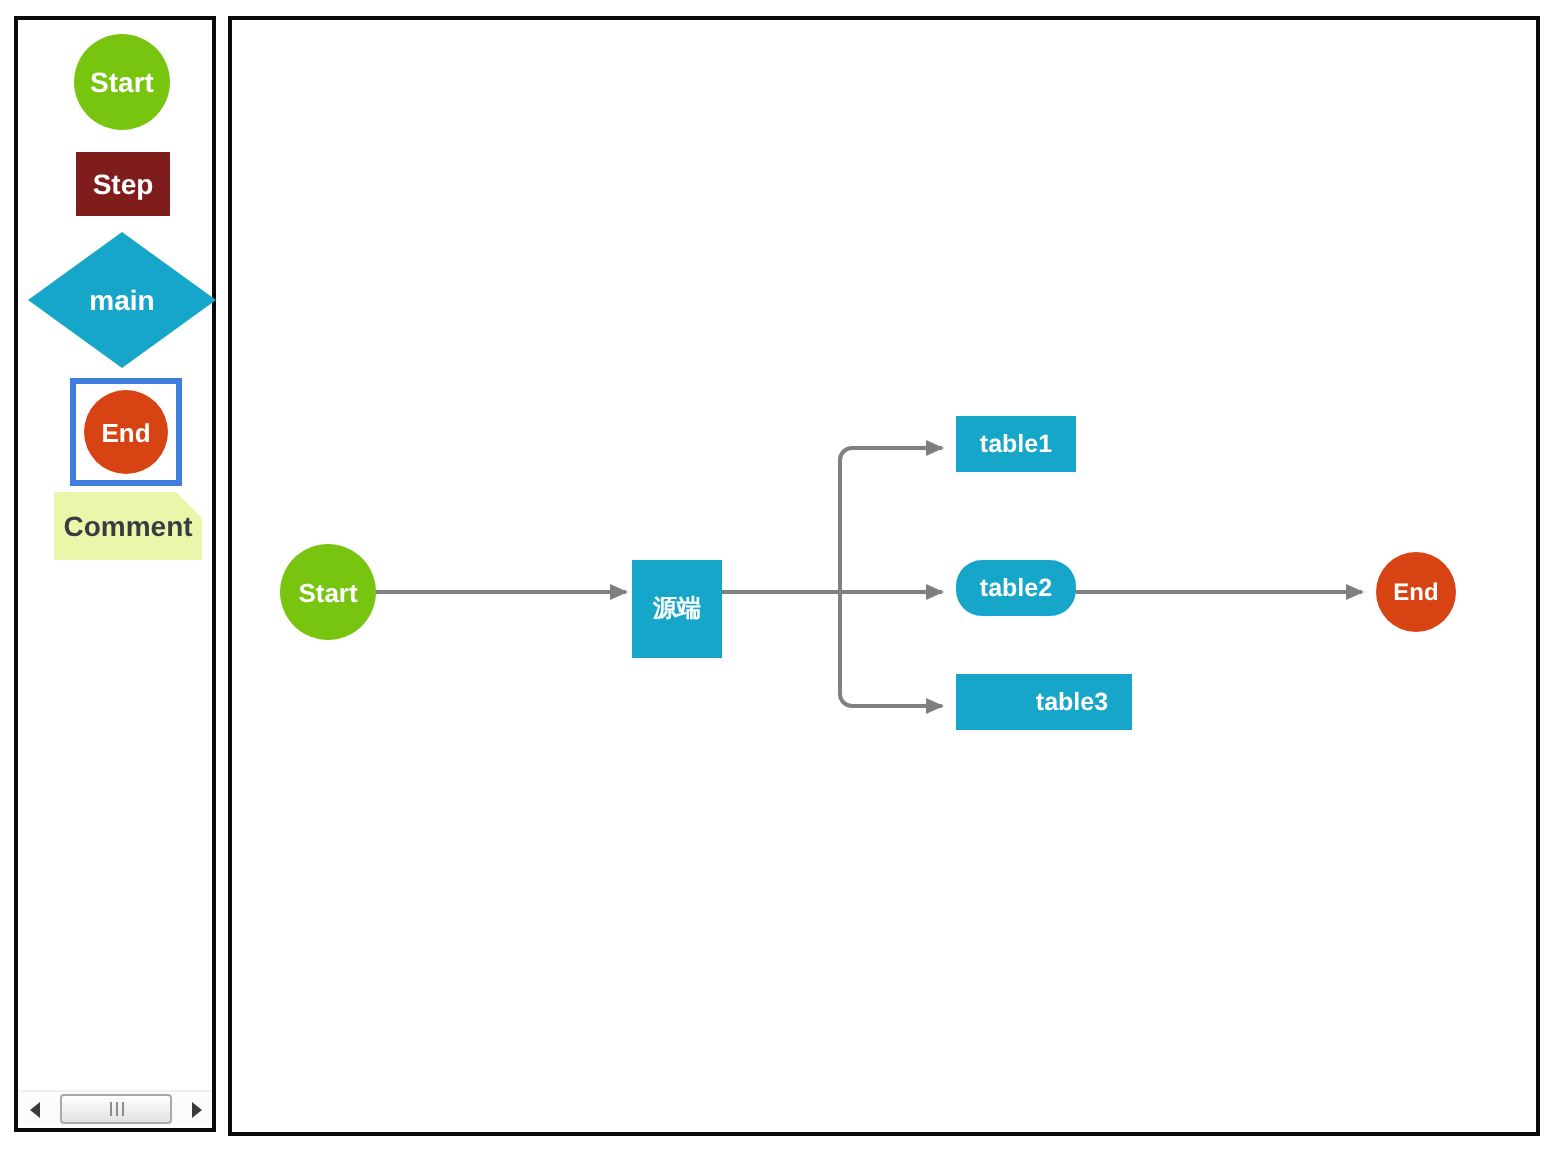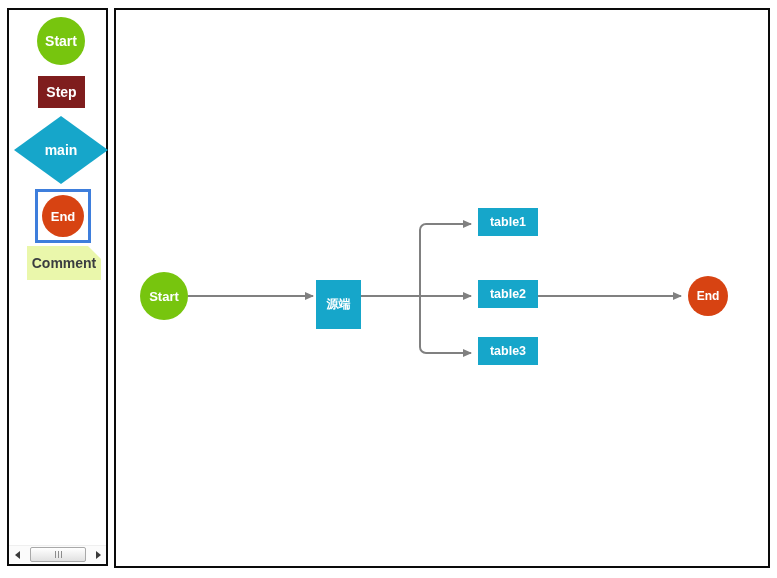--- a/index.html
+++ b/index.html
@@ -46,22 +46,22 @@
     background:repeating-linear-gradient(90deg,#8c8c8c 0 1px,transparent 1px 3px);}
 
   
   .node{position:absolute;display:flex;align-items:center;justify-content:center;
     color:#fff;font-weight:bold;cursor:pointer;}
   .n-start{left:24px;top:262px;width:48px;height:48px;border-radius:50%;
     background:#77C50E;font-size:13px;}
   .n-source{left:200px;top:270px;width:45px;height:49px;background:#16A6CA;font-size:12px;}
   .n-table{width:60px;height:28px;background:#16A6CA;font-size:12.5px;}
   .n-table1{left:362px;top:198px;}
-  .n-table2{left:362px;top:270px;}
-  .n-table3{left:362px;top:327px;}
+  .n-table2{left:362px;top:270px;border-radius:13px;}
+  .n-table3{left:362px;top:327px;padding-left:28px;}
   .n-end{left:572px;top:266px;width:40px;height:40px;border-radius:50%;
     background:#D74312;font-size:12px;}
 
   .edges{position:absolute;left:0;top:0;width:652px;height:556px;}
 </style>
 </head>
 <body>
 
 <div class="panel" id="sidebar">
   <div class="inner">

